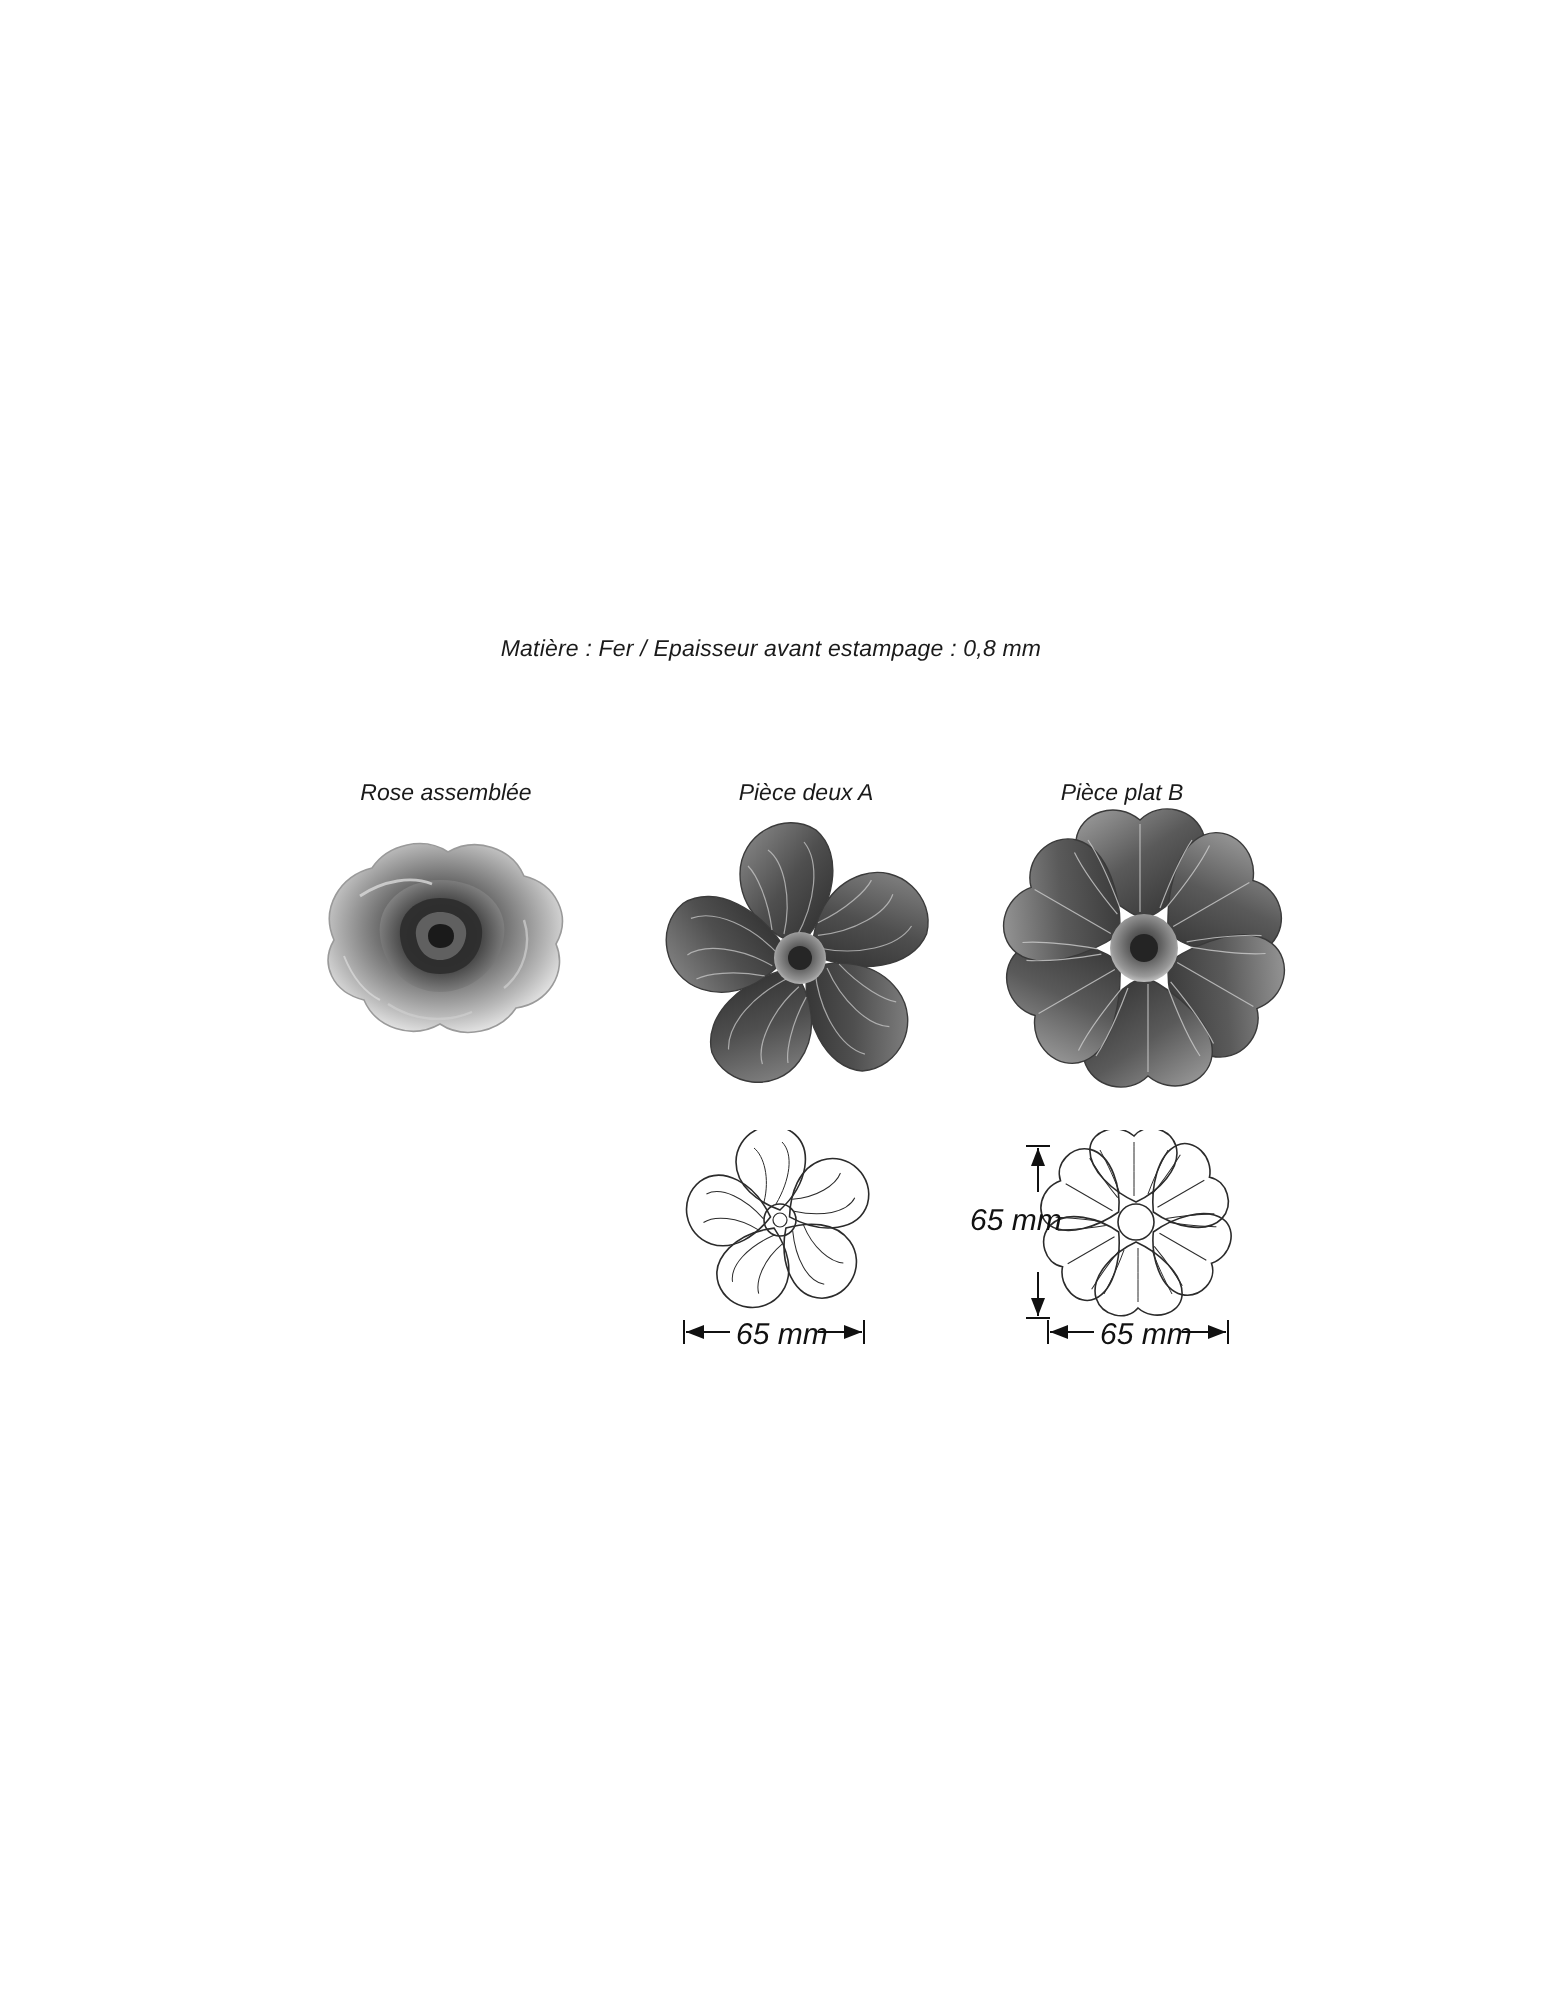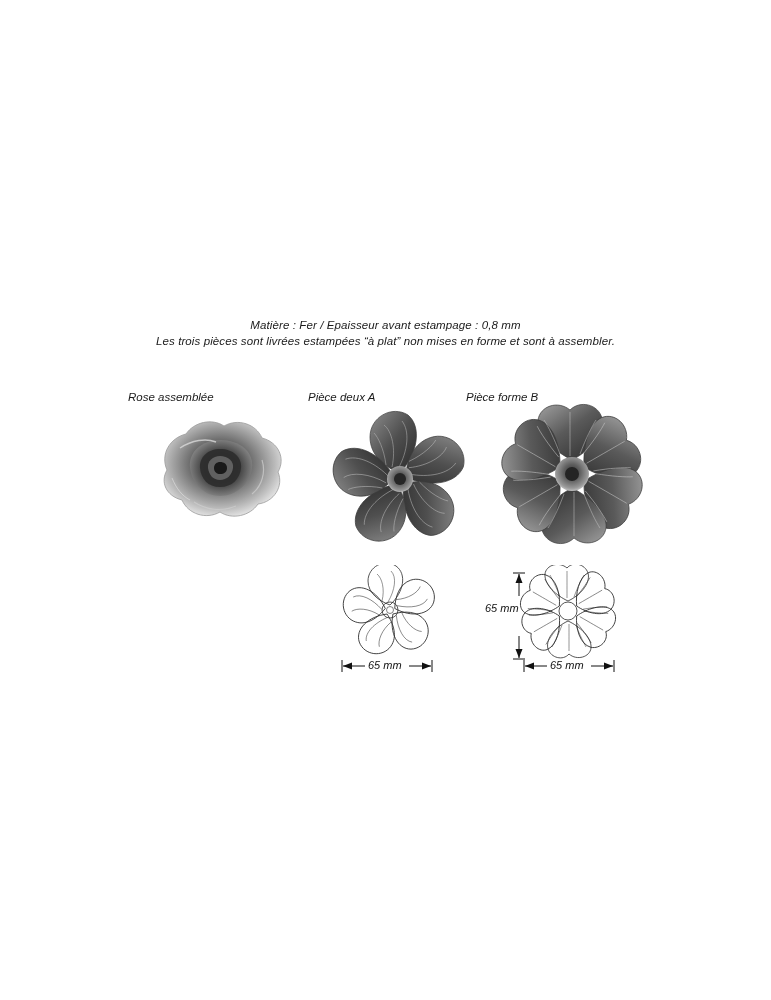--- a/index.html
+++ b/index.html
@@ -40,21 +40,21 @@
     letter-spacing: 0.1px;
     white-space: nowrap;
   }
 
   
   .caption {
     position: absolute;
     font-style: italic;
     font-size: 11.5px;
     color: #1a1a1a;
-    text-align: left;
+    text-align: center;
     white-space: nowrap;
   }
   .cap-a { left: 128px; top: 391px; width: 190px; }
   .cap-b { left: 308px; top: 391px; width: 190px; }
   .cap-c { left: 466px; top: 391px; width: 190px; }
 
   
   .figure {
     position: absolute;
   }
@@ -69,21 +69,21 @@
     position: absolute;
   }
   .draw-a { left: 330px; top: 565px; width: 120px; height: 95px; }
   .draw-b { left: 515px; top: 565px; width: 105px; height: 95px; }
   .drawing svg { display: block; width: 100%; height: 100%; }
 
   
   .dim {
     position: absolute;
     font-style: italic;
-    font-size: 11px;
+    font-size: 15px;
     color: #111;
     white-space: nowrap;
   }
   .dim-a-width  { left: 368px; top: 659px; }
   .dim-b-width  { left: 550px; top: 659px; }
   .dim-b-height { left: 485px; top: 602px; }
 
   .dimline {
     position: absolute;
   }
@@ -100,26 +100,25 @@
     pointer-events: none;
   }
 </style>
 </head>
 <body>
 
 <div class="sheet">
 
   <div class="spec-block">
     <div class="spec-line">Matière : Fer / Epaisseur avant estampage : 0,8 mm</div>
-    <div class="spec-line">Les trois pièces sont livrées estampées “à plat” non mises en forme et sont à assembler.</div>
   </div>
 
   <div class="caption cap-a">Rose assemblée</div>
   <div class="caption cap-b">Pièce deux A</div>
-  <div class="caption cap-c">Pièce forme B</div>
+  <div class="caption cap-c">Pièce plat B</div>
 
   <div class="figure fig-assembled">
     <svg viewBox="0 0 145 120" xmlns="http://www.w3.org/2000/svg">
       <defs>
         <radialGradient id="gAss" cx="48%" cy="45%" r="58%">
           <stop offset="0%" stop-color="#3a3a3a"></stop>
           <stop offset="45%" stop-color="#6d6d6d"></stop>
           <stop offset="80%" stop-color="#b9b9b9"></stop>
           <stop offset="100%" stop-color="#e8e8e8"></stop>
         </radialGradient>

